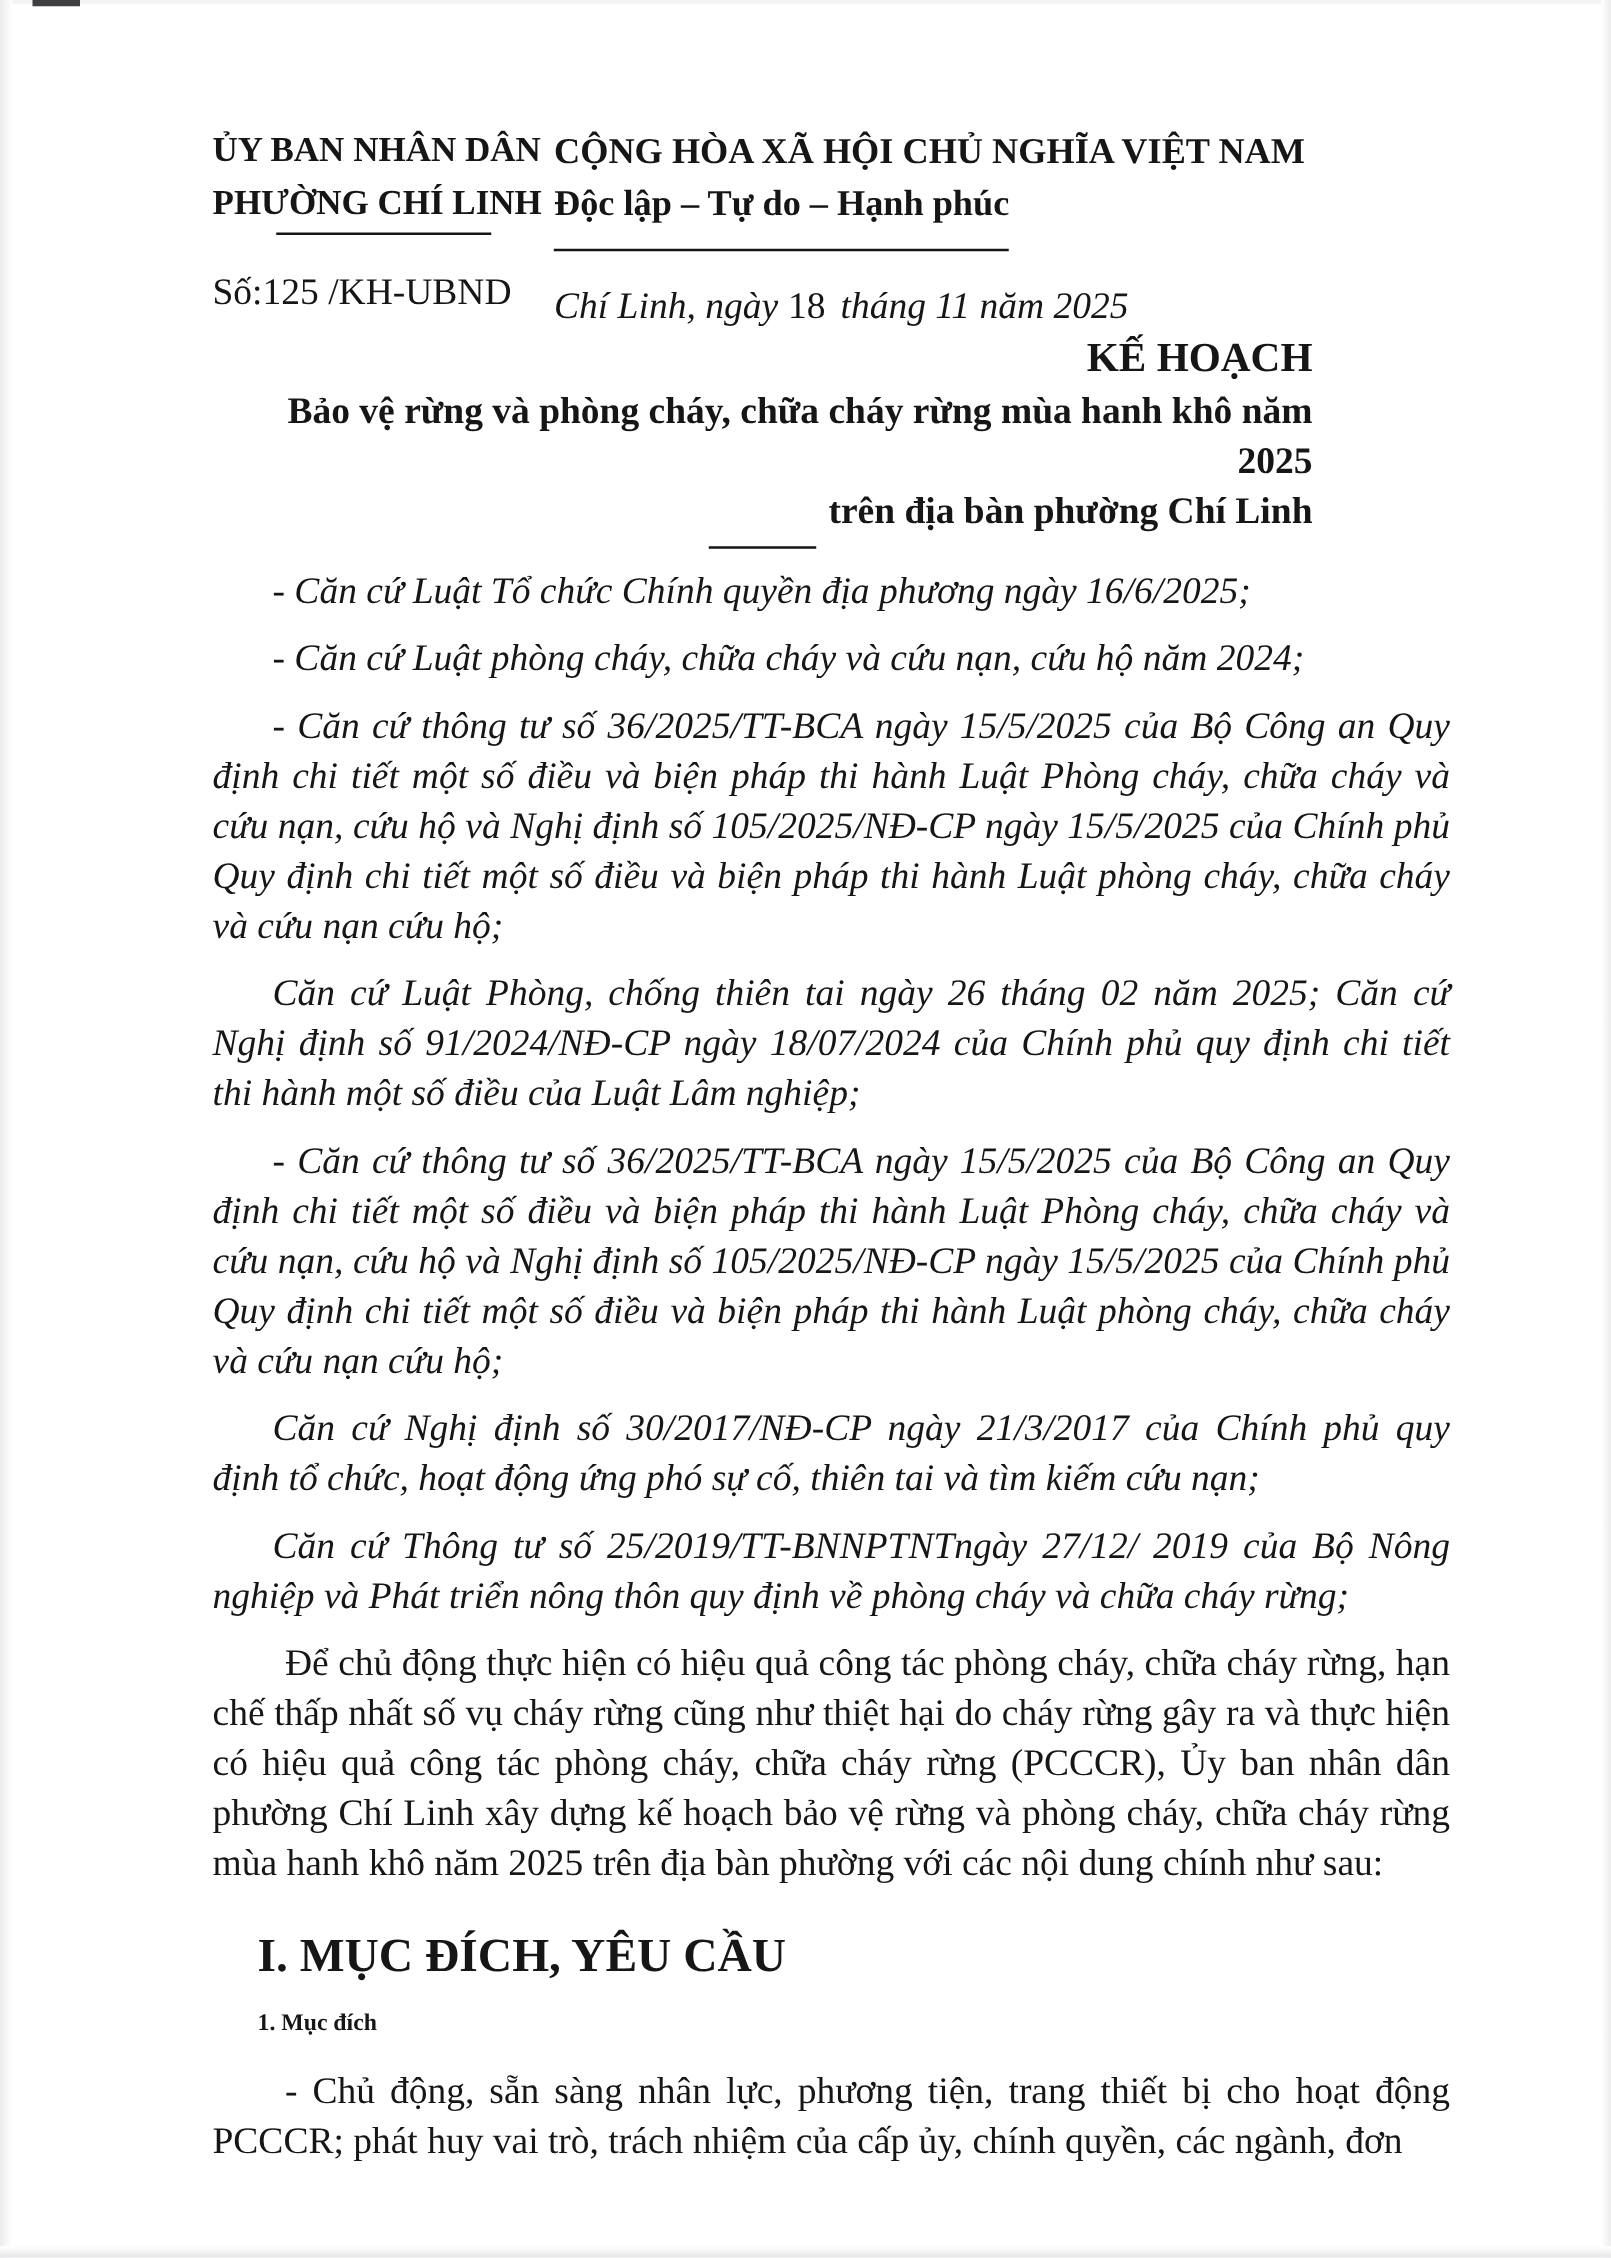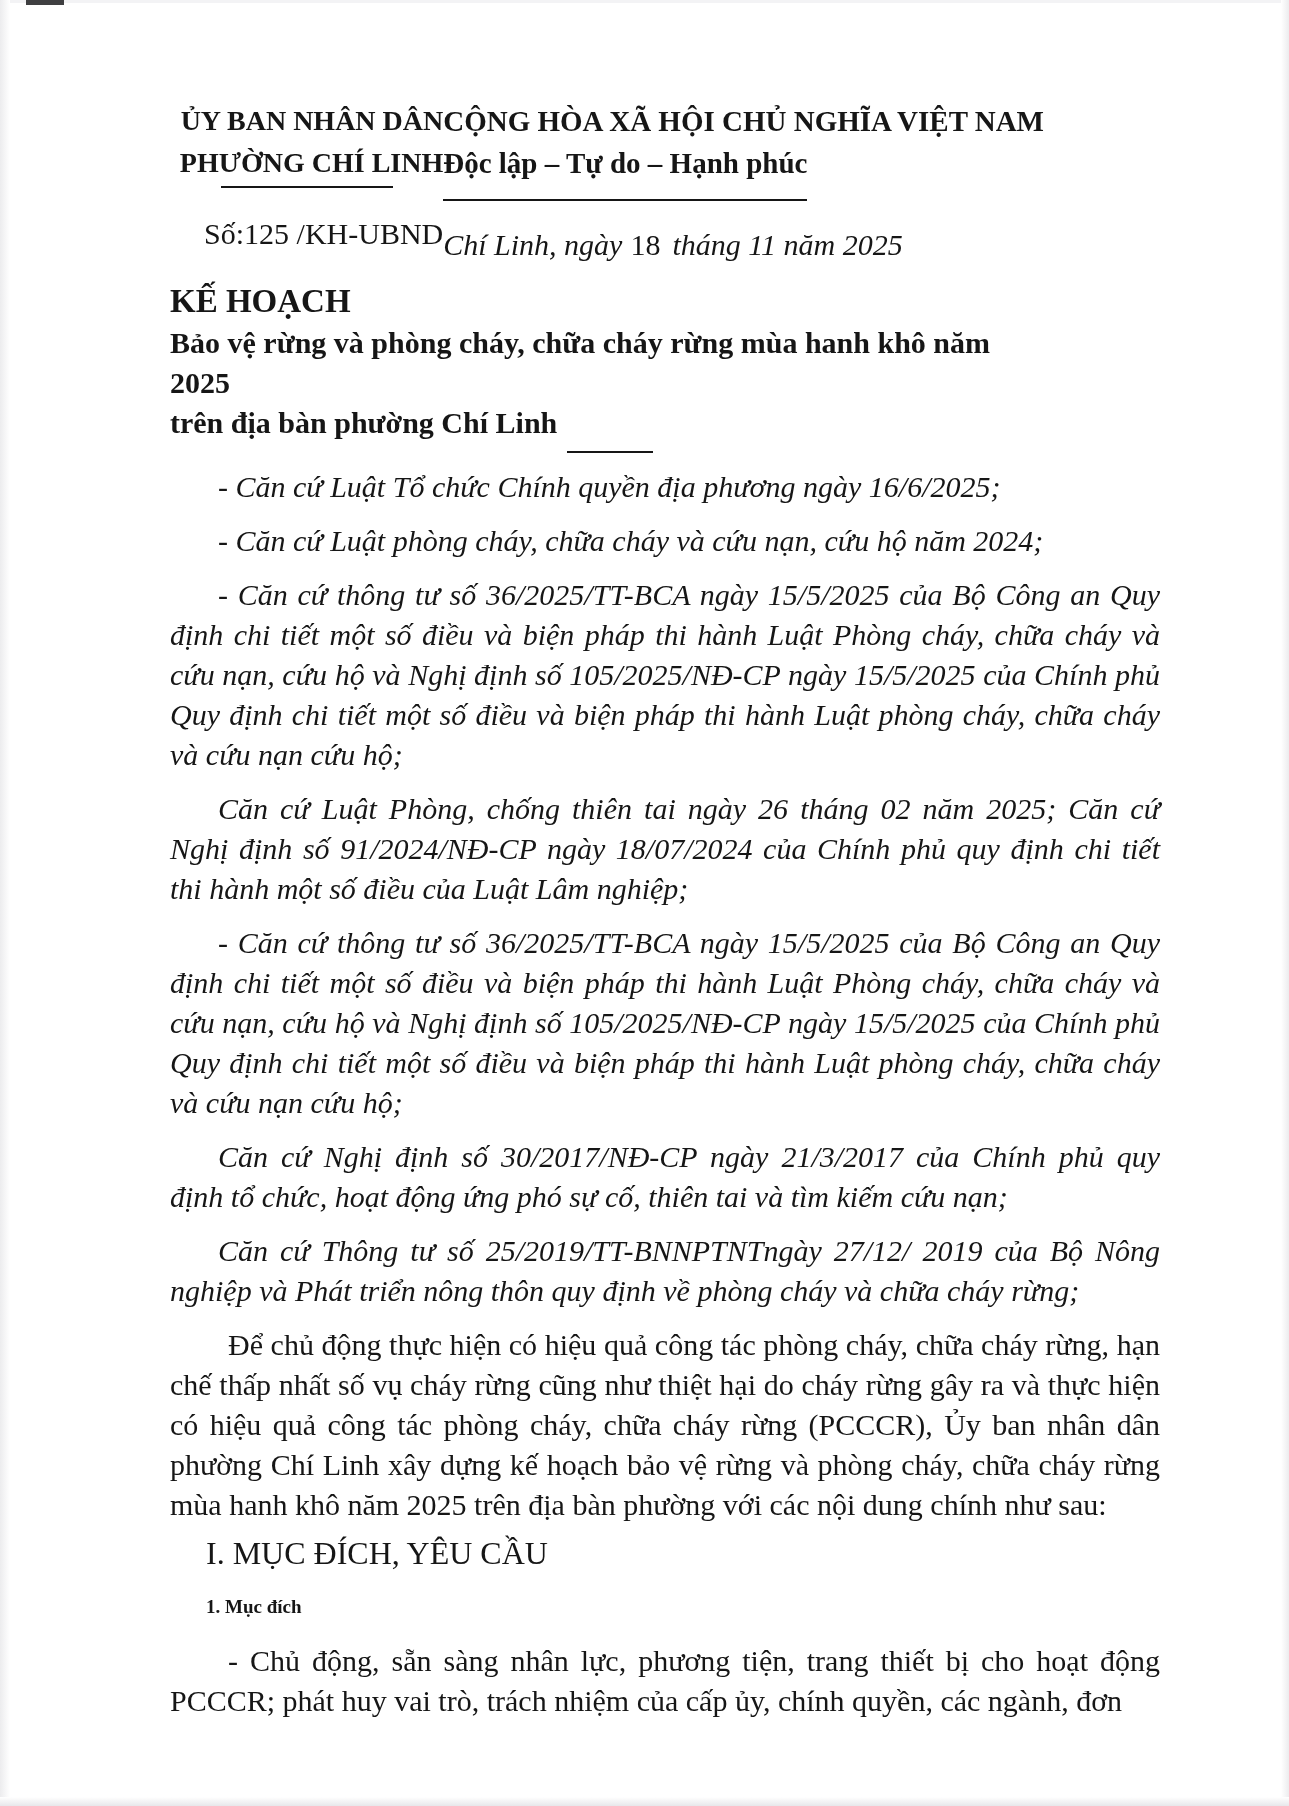--- a/index.html
+++ b/index.html
@@ -18,38 +18,38 @@
   .edge-bottom{ position:absolute; left:0; bottom:0; width:100%; height:9px;
                 background:linear-gradient(to top,#e7e7ea,#ffffff); }
   .edge-top   { position:absolute; left:0; top:0; width:100%; height:3px;
                 background:#f3f3f5; }
   .corner-mark{ position:absolute; left:26px; top:0; width:38px; height:5px;
                 background:#3f3f41; }
 
   .content { position:absolute; left:170px; top:0; width:990px; }
 
   .header { display:flex; margin-top:100px; }
-  .header-left  { width:300px; text-align:right; }
+  .header-left  { width:300px; text-align:left; }
   .header-right { flex:1; margin-right:116px; }
   .hline  { font-weight:bold; font-size:28px; line-height:42px; white-space:nowrap; }
   .nline  { font-weight:bold; font-size:29px; line-height:42px; white-space:nowrap; }
   .motto-inner { display:inline-block; border-bottom:2px solid #161616; padding-bottom:15px; }
   .short-underline { width:172px; border-top:2px solid #161616; margin:2px auto 0; }
   .doc-number { margin-top:26px; font-size:30px; line-height:40px; white-space:nowrap; }
   .date-line  { margin-top:24px; font-size:30px; line-height:40px; font-style:italic; white-space:nowrap; }
   .date-day   { font-style:normal; margin-left:8px; margin-right:12px; }
 
-  .title-block { margin-top:14px; margin-right:110px; text-align:left;font-family:Liberation Serif, serif; }
+  .title-block { margin-right:110px; text-align:right;font-family:Liberation Serif, serif; }
   .title-main  { font-size:33px; font-weight:bold; line-height:44px; }
   .title-sub   { font-size:30px; font-weight:bold; line-height:40px; }
   .title-rule  { width:86px; border-top:2px solid #161616; margin:8px auto 0; }
 
   .para { font-size:30px; line-height:40px; text-align:justify; text-indent:48px; margin-top:14px; }
   .cite { font-style:italic; }
-  .sec-heading { font-size:32px; font-weight:normal; line-height:40px; margin-top:8px; padding-left:36px; }
+  .sec-heading { font-size:38px; font-weight:bold; line-height:40px; margin-top:34px; padding-left:36px; }
   .sub-heading { font-size:19px; font-weight:bold; line-height:40px; margin-top:14px; padding-left:36px; }
   .p-wide { text-indent:58px; }
 </style>
 </head>
 <body>
 
 <div class="edge-top"></div>
 <div class="edge-left"></div>
 <div class="edge-right"></div>
 <div class="edge-bottom"></div>

